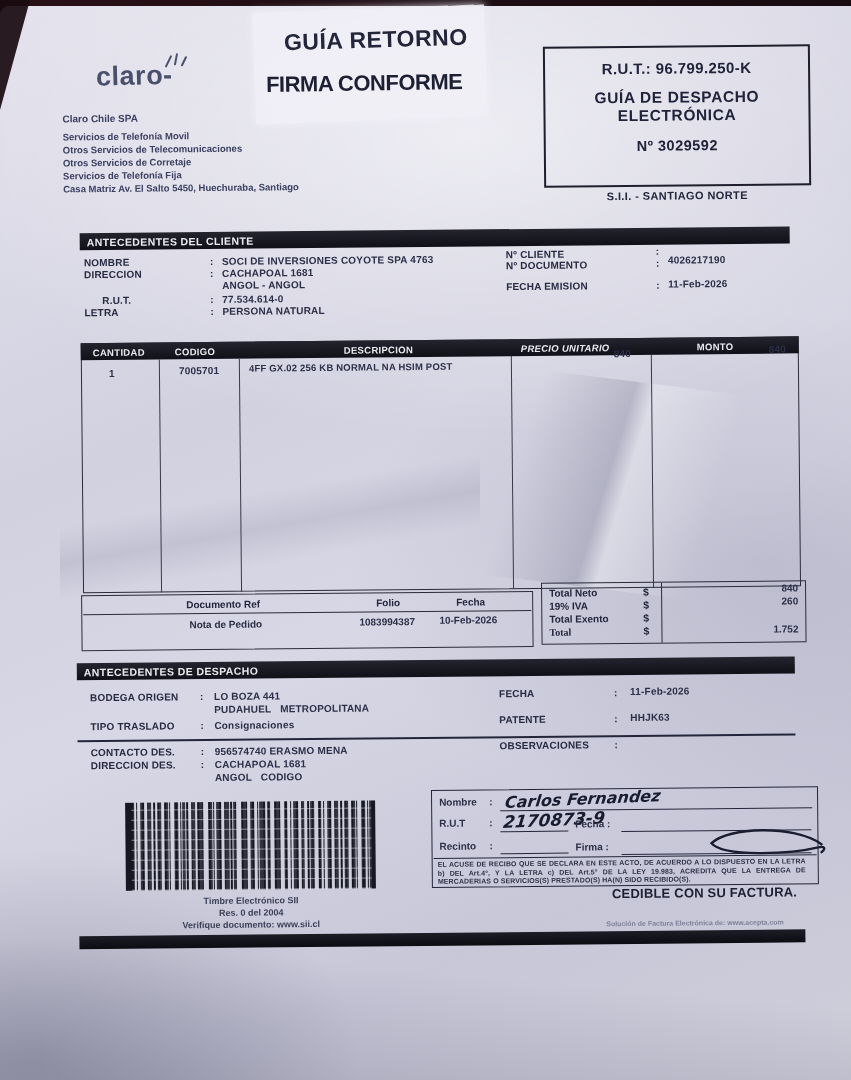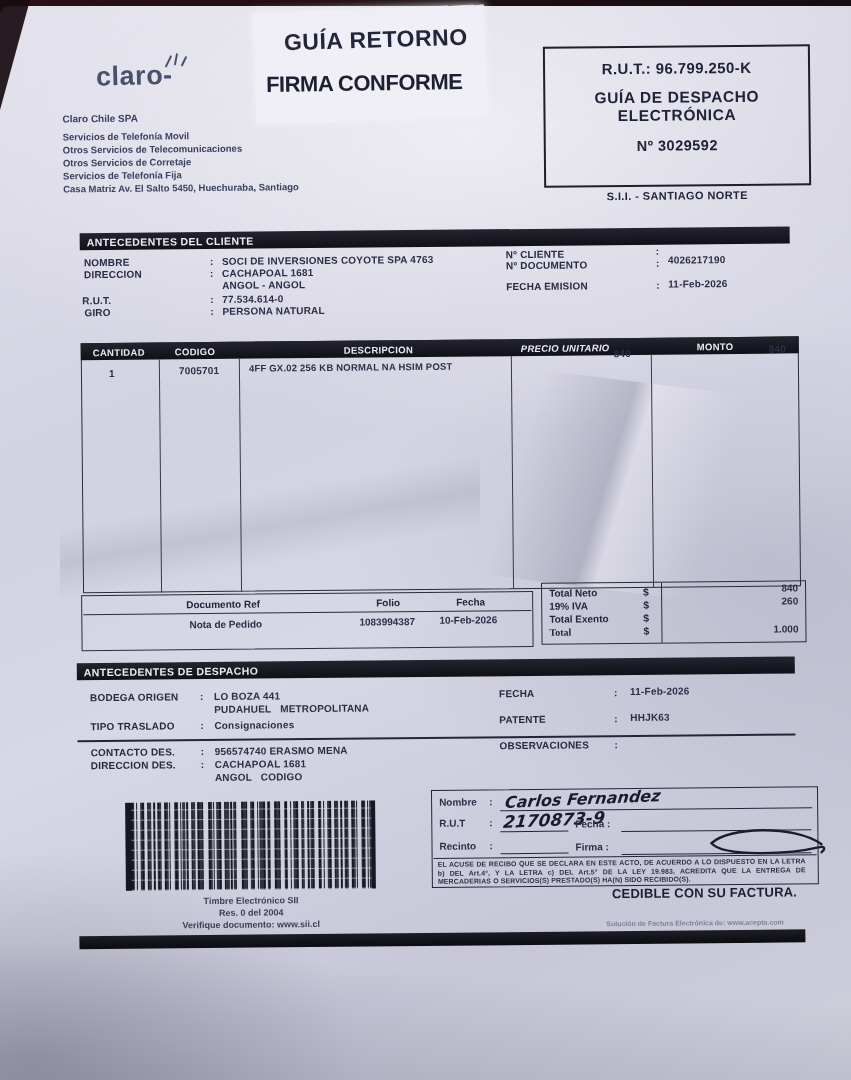--- a/index.html
+++ b/index.html
@@ -133,24 +133,24 @@
     <div id="clientbar" class="abs bar">
       <span>ANTECEDENTES DEL CLIENTE</span>
     </div>
     <span class="abs lbl" style="left:86px;top:254px;">NOMBRE</span>
     <span class="abs colon" style="left:212px;top:254px;">:</span>
     <span class="abs val" style="left:224px;top:254px;">SOCI DE INVERSIONES COYOTE SPA 4763</span>
     <span class="abs lbl" style="left:86px;top:266px;">DIRECCION</span>
     <span class="abs colon" style="left:212px;top:266px;">:</span>
     <span class="abs val" style="left:224px;top:266px;">CACHAPOAL 1681</span>
     <span class="abs val" style="left:224px;top:278px;">ANGOL -  ANGOL</span>
-    <span class="abs lbl" style="left:84px;top:292px;">R.U.T.</span>
+    <span class="abs lbl" style="left:104px;top:292px;">R.U.T.</span>
     <span class="abs colon" style="left:212px;top:292px;">:</span>
     <span class="abs val" style="left:224px;top:292px;">77.534.614-0</span>
-    <span class="abs lbl" style="left:86px;top:304px;">GIRO</span>
+    <span class="abs lbl" style="left:86px;top:304px;">LETRA</span>
     <span class="abs colon" style="left:212px;top:304px;">:</span>
     <span class="abs val" style="left:224px;top:304px;">PERSONA NATURAL</span>
 
     <span class="abs lbl" style="left:508px;top:250px;">Nº CLIENTE</span>
     <span class="abs colon" style="left:658px;top:248px;">:</span>
     <span class="abs lbl" style="left:508px;top:261px;">Nº DOCUMENTO</span>
     <span class="abs colon" style="left:658px;top:260px;">:</span>
     <span class="abs val" style="left:670px;top:257px;">4026217190</span>
     <span class="abs lbl" style="left:508px;top:282px;">FECHA EMISION</span>
     <span class="abs colon" style="left:658px;top:282px;">:</span>
@@ -188,21 +188,21 @@
     <span class="abs totcur" style="left:642px;top:588px;">$</span>
     <span class="abs totval" style="left:727px;top:586px;">840</span>
     <span class="abs totlbl" style="left:548px;top:602px;">19% IVA</span>
     <span class="abs totcur" style="left:642px;top:601px;">$</span>
     <span class="abs totval" style="left:727px;top:599px;">260</span>
     <span class="abs totlbl" style="left:548px;top:615px;">Total Exento</span>
     <span class="abs totcur" style="left:642px;top:614px;">$</span>
     <span class="abs totval" style="left:727px;top:613px;"></span>
     <span class="abs totlbl" style="left:548px;top:628px;font-family:Liberation Serif, serif;">Total</span>
     <span class="abs totcur" style="left:642px;top:627px;">$</span>
-    <span class="abs totval" style="left:727px;top:627px;">1.000</span>
+    <span class="abs totval" style="left:727px;top:627px;">1.752</span>
 
     <div id="desphbar" class="abs bar">
       <span>ANTECEDENTES DE DESPACHO</span>
     </div>
     <span class="abs lbl" style="left:88px;top:689px;">BODEGA ORIGEN</span>
     <span class="abs colon" style="left:198px;top:689px;">:</span>
     <span class="abs val" style="left:212px;top:689px;">LO BOZA 441</span>
     <span class="abs val" style="left:212px;top:702px;white-space:pre;">PUDAHUEL   METROPOLITANA</span>
     <span class="abs lbl" style="left:88px;top:718px;">TIPO TRASLADO</span>
     <span class="abs colon" style="left:198px;top:718px;">:</span>

